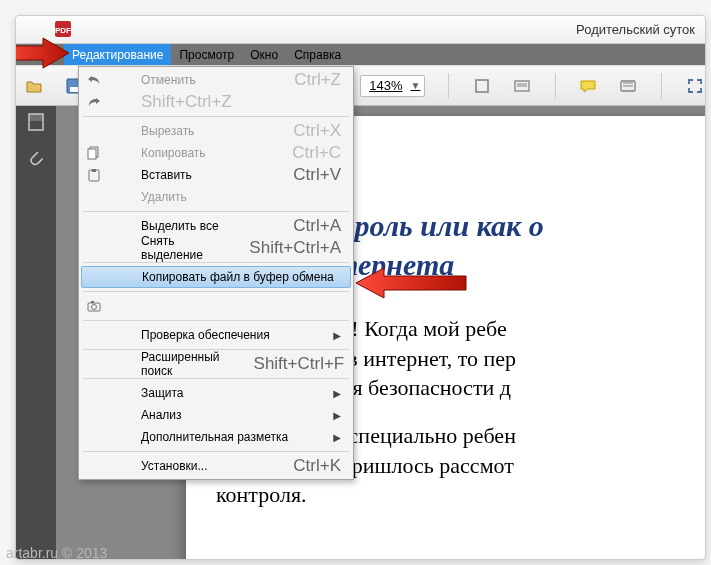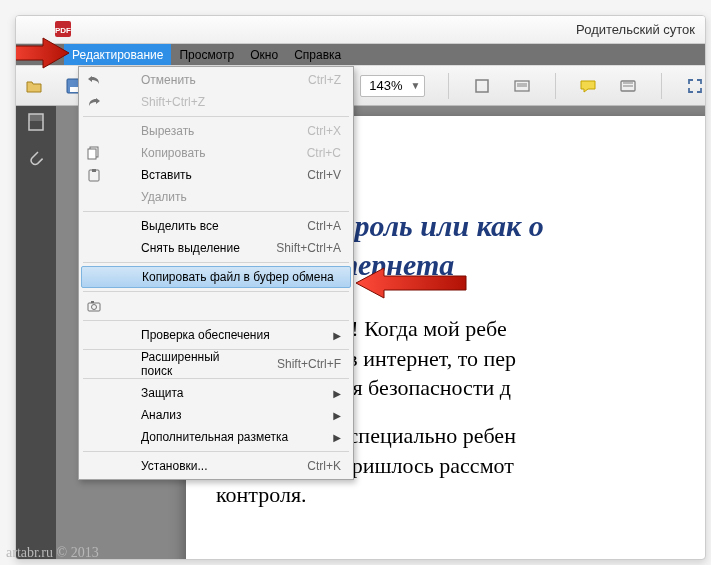--- a/index.html
+++ b/index.html
@@ -59,20 +59,21 @@
     color: #fff;
   }
   .toolbar {
     height: 40px;
     background: linear-gradient(#f7f7f7,#e8e8e8);
     border-bottom: 1px solid #bbb;
     display: flex;
     align-items: center;
     padding-left: 8px;
     gap: 20px;
+    text-decoration: underline;
   }
   .tbtn {
     width: 28px; height: 28px;
     border: 1px solid transparent;
     border-radius: 3px;
     display: flex; align-items: center; justify-content: center;
     color: #555;
   }
   .tbtn svg { width: 18px; height: 18px; }
   .tsep { width: 1px; height: 26px; background: #ccc; margin: 0 3px; }
@@ -155,39 +156,39 @@
   .dropdown .row.disabled { color:#999; }
   .dropdown .iconcell {
     width: 26px;
     display:flex; align-items:center; justify-content:center;
     flex-shrink: 0;
     color:#737373;
   }
   .dropdown .iconcell svg { width:14px; height:14px; }
   .dropdown .label { flex: 1; color: inherit; }
   .dropdown .row.disabled .label { color:#999; }
-  .dropdown .shortcut { color:#666; font-size:12px; }
+  .dropdown .shortcut { color:#666; font-size:17px; }
   .dropdown .row.disabled .shortcut { color:#bbb; }
   .dropdown .submenu-arrow { color:#444; font-size:10px; margin-left:auto; }
   .dropdown hr {
     border: none; border-top: 1px solid #d4d4d4;
     margin: 3px 2px;
   }
   
   .arrow {
     position: absolute;
     pointer-events: none;
   }
   .arrow svg { overflow: visible; }
   .watermark {
     position: absolute;
     left: 6px; bottom: 4px;
     color: #b8b8b8;
     font-size: 14px;
-    font-family: Liberation Serif, serif;
+    font-family: Liberation Sans, sans-serif;
   }
 </style>
 </head>
 <body>
 
 <div class="outer">
 
   <div class="titlebar">
     <span class="pdf-ico">
       <svg viewBox="0 0 18 18">

